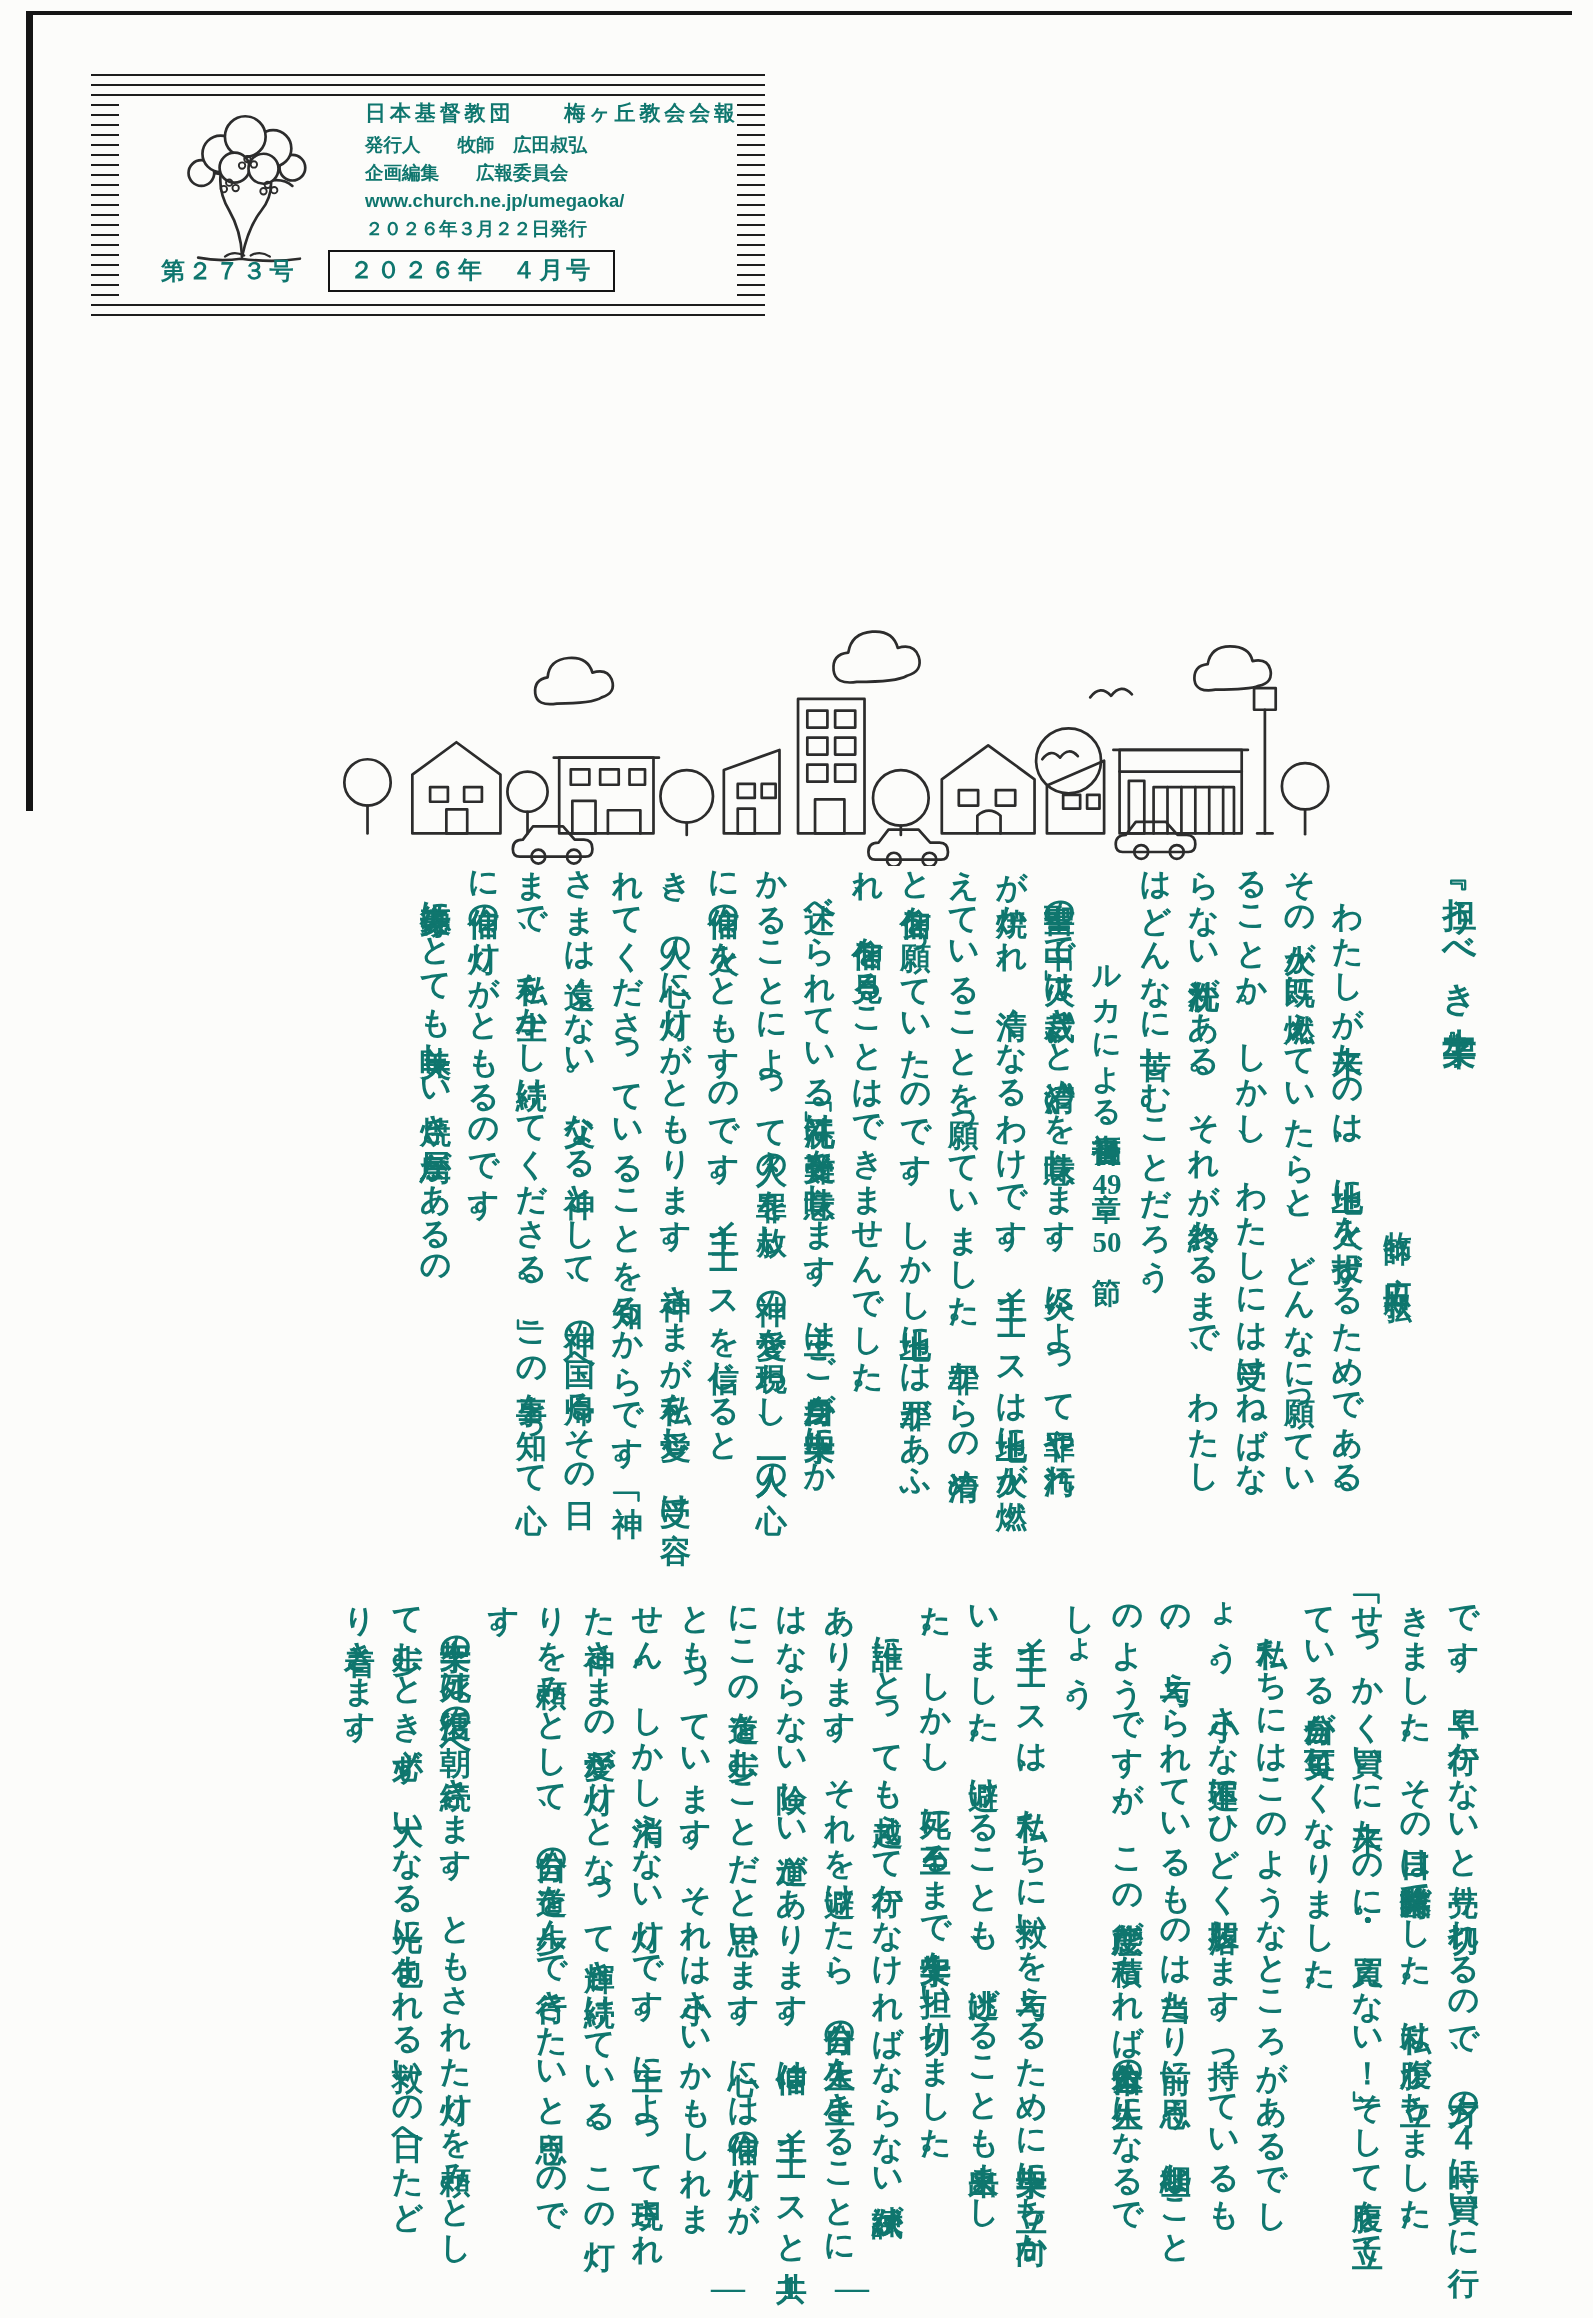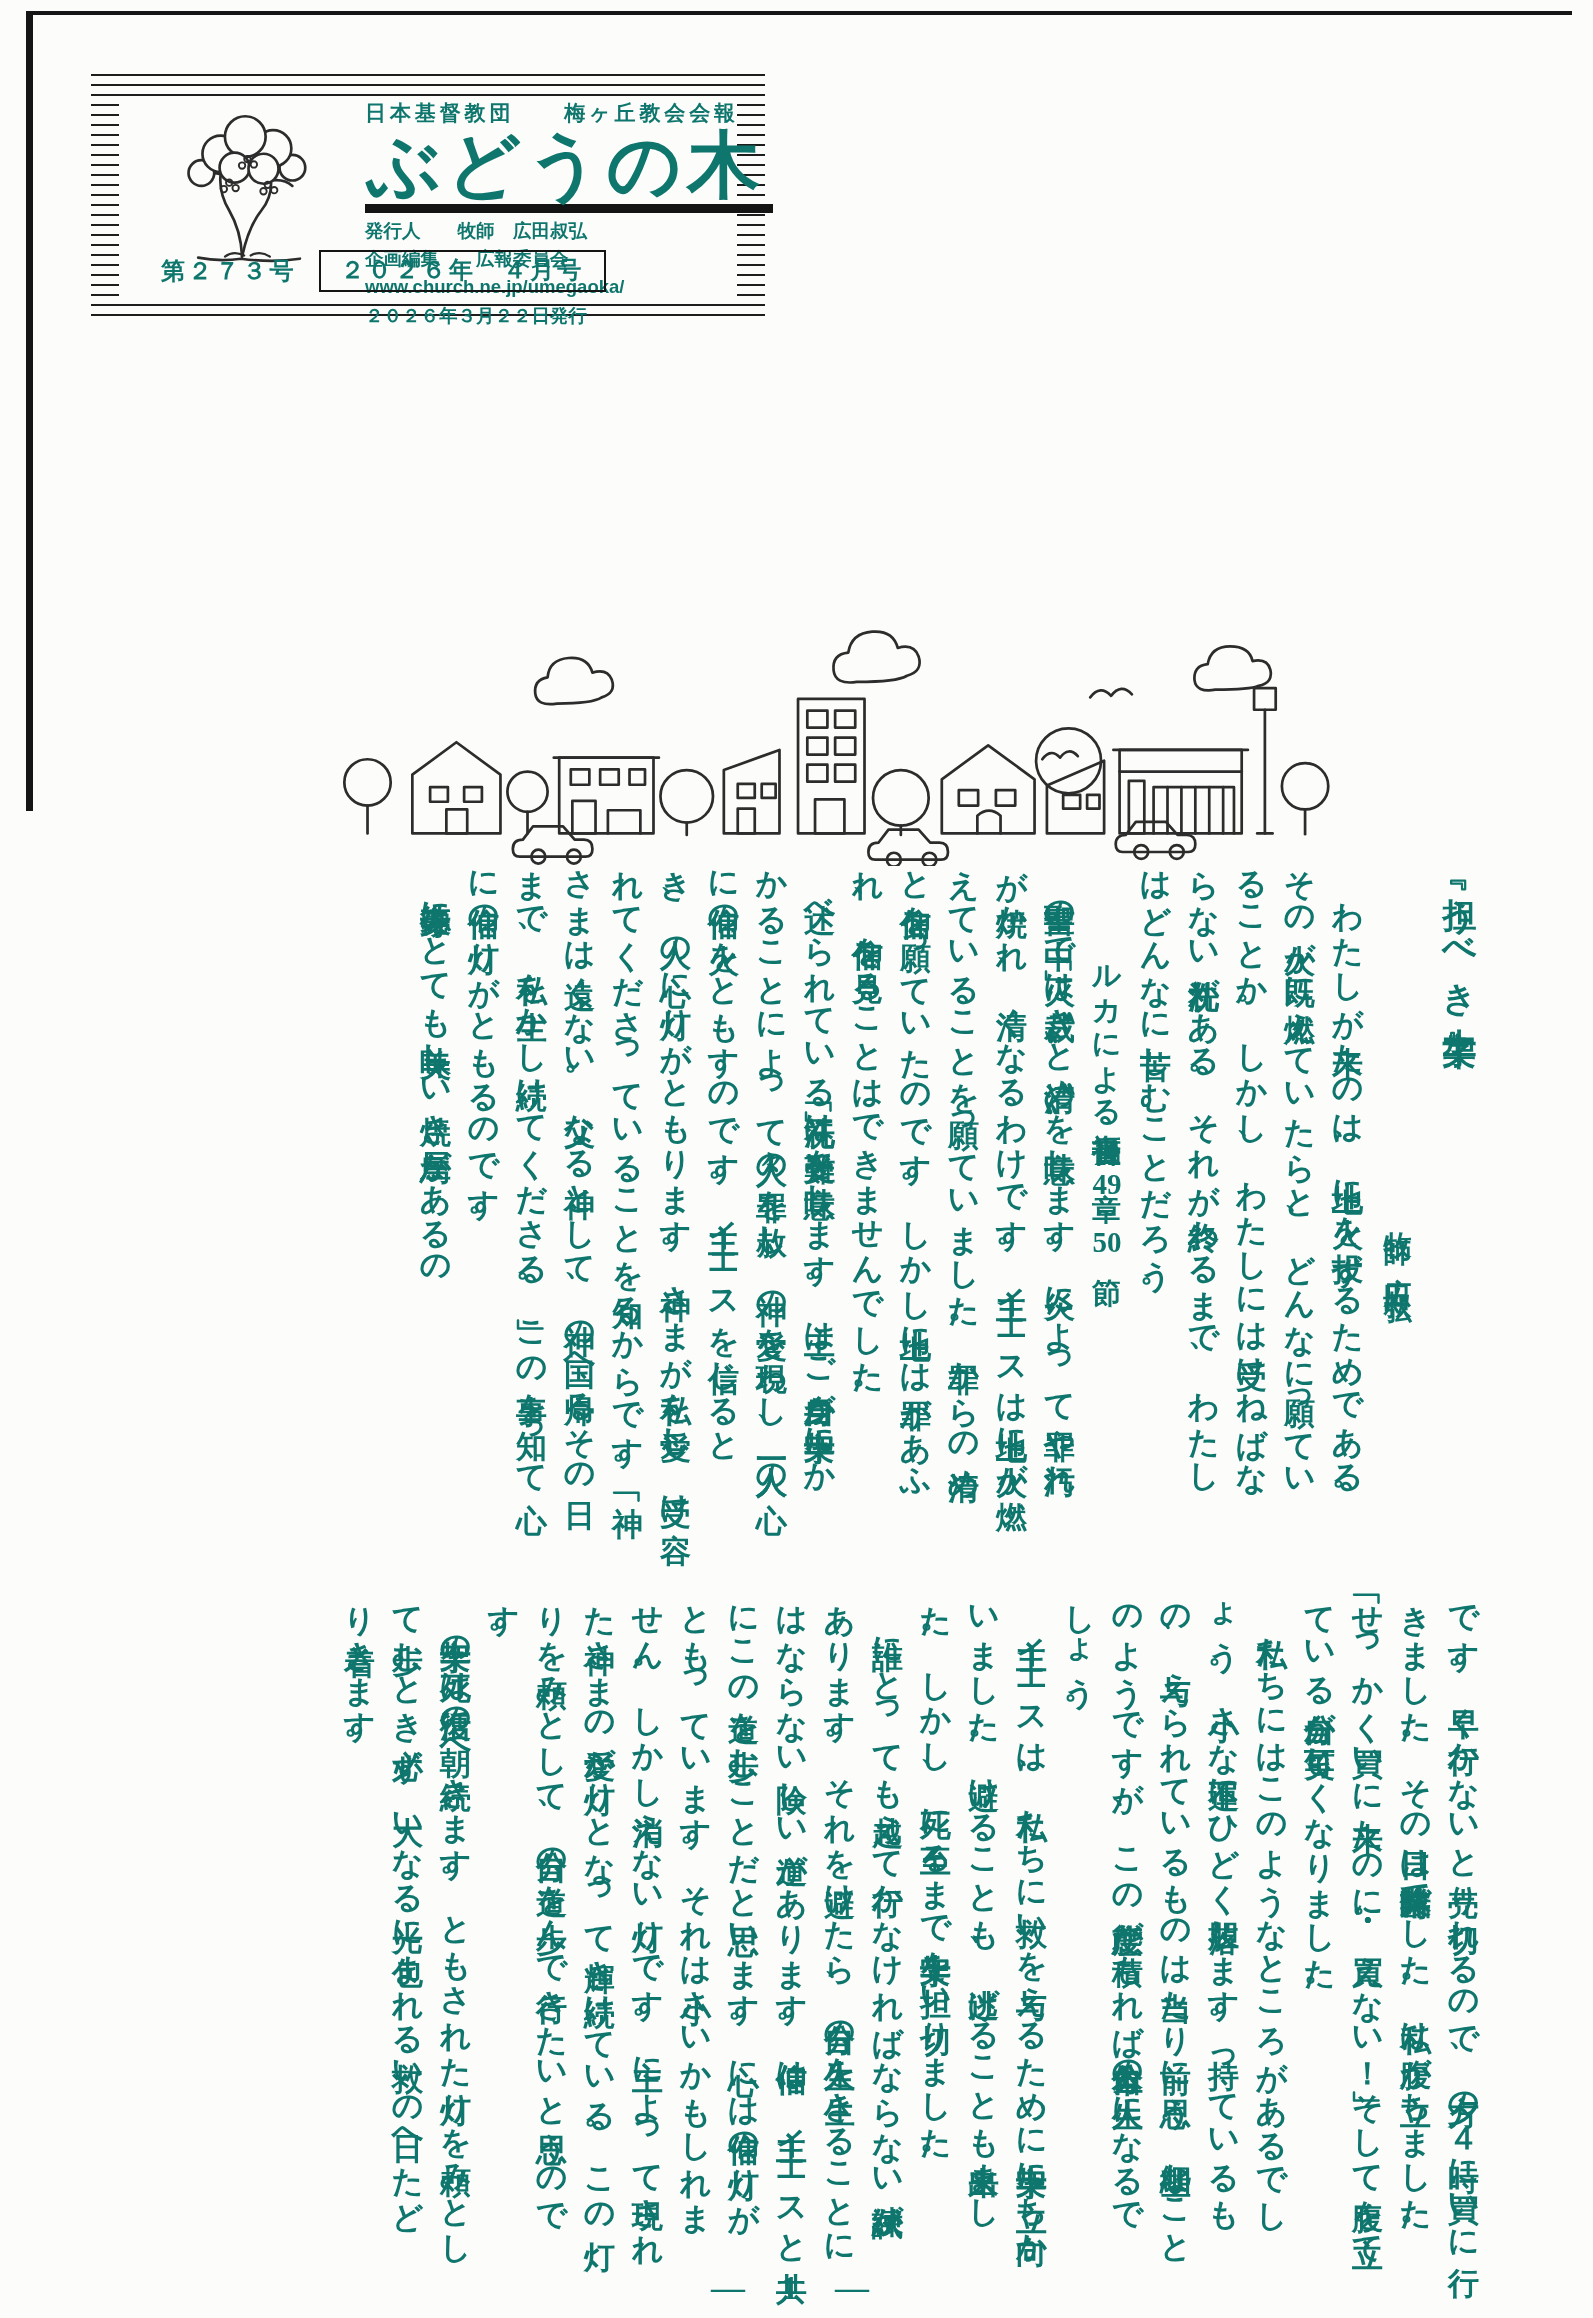--- a/index.html
+++ b/index.html
@@ -30,21 +30,21 @@
   .org-line{font-size:21px;font-weight:700;letter-spacing:3.9px;white-space:nowrap;}
   .paper-title{
     display:inline-block;margin-top:1.5px;
     font-size:73px;line-height:1.02;font-weight:700;letter-spacing:5.4px;
     border-bottom:9.3px solid #141414;padding:0 7.7px 1.5px 1.5px;white-space:nowrap;
   }
   .pub-info{display:flex;gap:20px;margin-top:6.2px;font-size:18.5px;font-weight:600;}
   .pub-col p{margin:0 0 3.1px 0;white-space:nowrap;line-height:1.35;}
   .pub-col.right p{text-align:left;}
   .issue-line{
-    position:absolute;left:42px;bottom:6.2px;display:flex;align-items:center;gap:22px;
+    position:absolute;left:42px;bottom:6.2px;display:flex;align-items:center;gap:31px;
     font-size:24px;font-weight:700;letter-spacing:3.1px;white-space:nowrap;
   }
   .issue-box{border:2.3px solid #141414;padding:2.3px 20px 3.9px 20px;}
 
   
   .town-wrap{position:absolute;left:325px;top:620px;width:1028px;height:246px;}
   .town-wrap svg{width:100%;height:100%;}
 
   
   .vtext{
@@ -111,21 +111,20 @@
                 <circle cx="152" cy="128" r="6"></circle>
             </g>
             <path d="M120,298 q16,-12 36,-2" stroke-width="4"></path>
             <path d="M168,296 q18,-10 36,2" stroke-width="4"></path>
           </g>
         </svg>
       </div>
 
       <div class="mast-right">
         <div class="org-line">日本基督教団　　梅ヶ丘教会会報</div>
-        <div class="paper-title">ぶどうの木</div>
         <div class="pub-info">
           <div class="pub-col left">
             <p>発行人　　牧師　広田叔弘</p>
             <p>企画編集　　広報委員会</p>
             <p>www.church.ne.jp/umegaoka/</p>
             <p>２０２６年３月２２日発行</p>
           </div>
         </div>
       </div>
 

